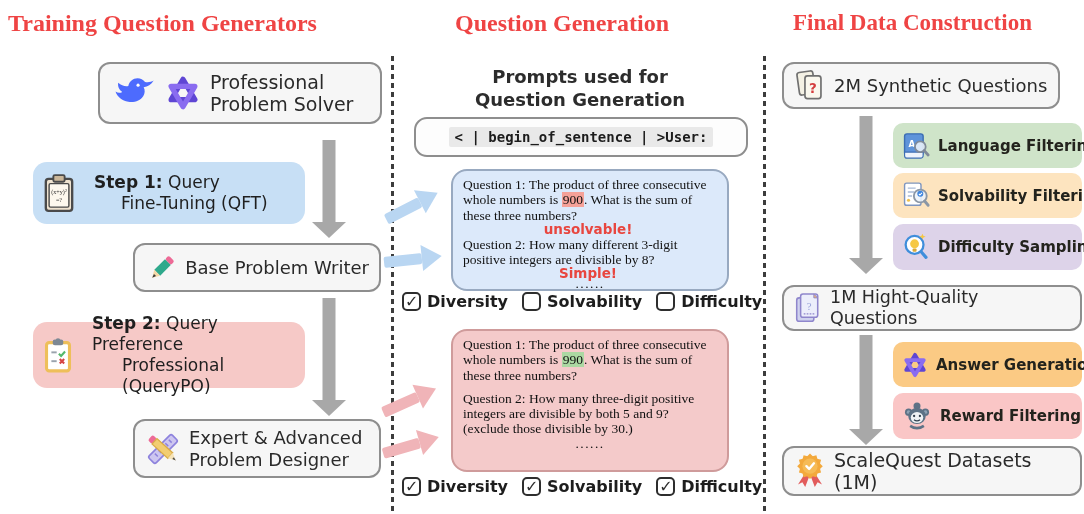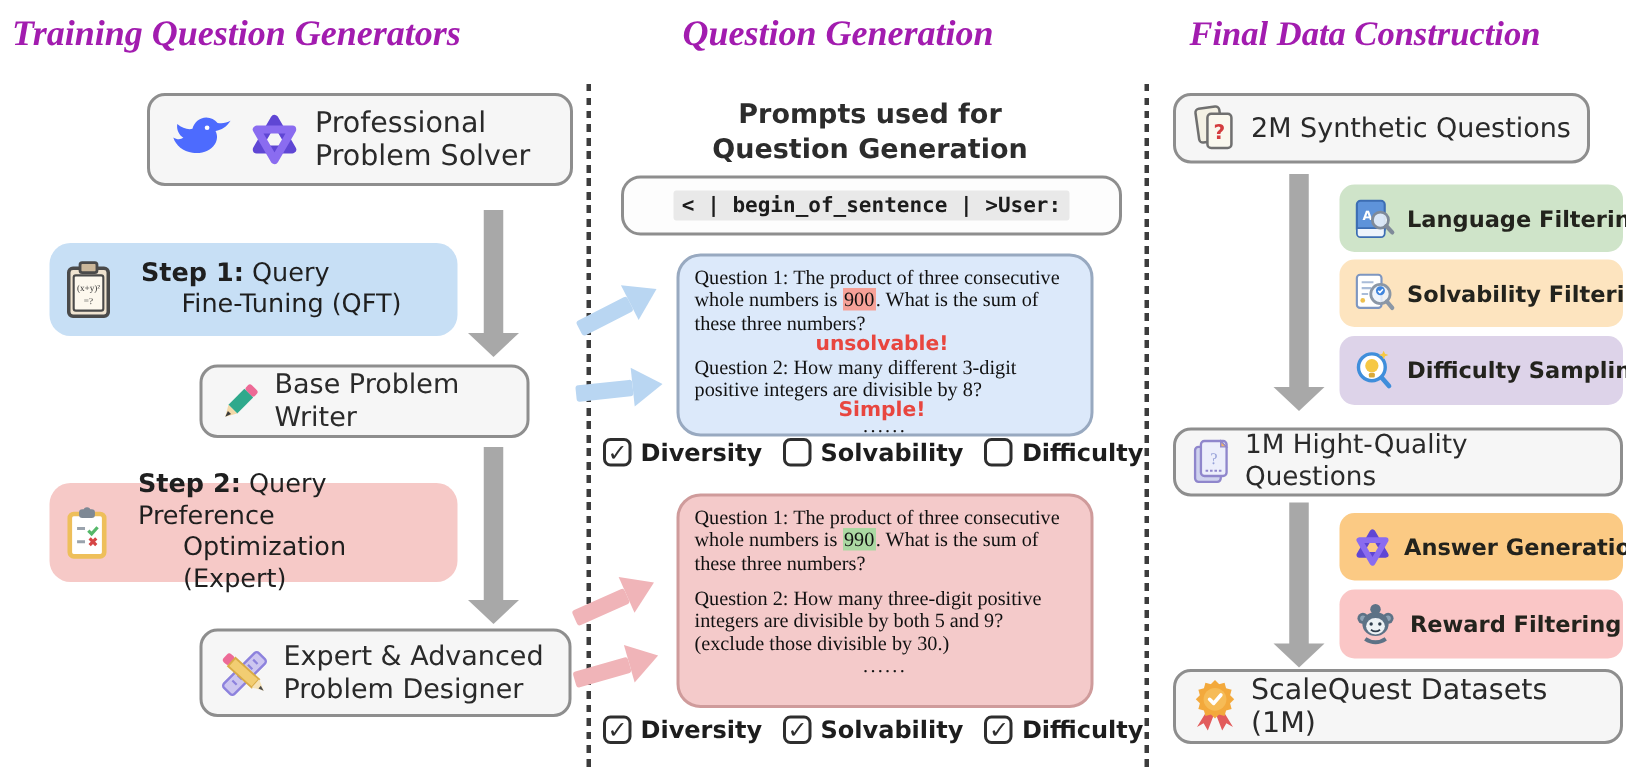--- a/index.html
+++ b/index.html
@@ -1,19 +1,19 @@
 <!DOCTYPE html>
 <html style="--box_bg: #f6f6f6; --box_border: #8e8e8e; --panel_blue: #c7dff5; --panel_pink: #f6c9c7; --qbox_blue_bg: #dce9fa; --qbox_blue_border: #98a9c0; --qbox_pink_bg: #f4caca; --qbox_pink_border: #cf9b9b; --hl_red: #f5a198; --hl_green: #abd8a2; --status_red: #e8463f; --arrow_gray: #a8a8a8; --arrow_blue: #b9d6f2; --arrow_pink: #f0b4b8; --filter_green: #cfe4c9; --filter_orange: #fde4bf; --filter_purple: #ddd3e9; --answer_orange: #fbca84; --reward_pink: #fac6c6;"><head>
 <meta charset="utf-8">
 <style>
   html,body{margin:0;padding:0;background:#fff;}
   .canvas{position:relative;width:1084px;height:514px;background:#fff;overflow:hidden;
           font-family:"DejaVu Sans",sans-serif;color:#222;}
-  .col-title{position:absolute;font-family:"Liberation Serif",serif;font-style:italic;font-weight:bold;
-             color:#a21caf;font-size:24px;white-space:nowrap;}
+  .col-title{position:absolute;font-family:"Liberation Serif",serif;font-weight:bold;
+             color:#ef4444;font-size:24px;white-space:nowrap;}
   
   .wbox{position:absolute;box-sizing:border-box;background:var(--box_bg,#f6f6f6);
         border:2px solid var(--box_border,#8e8e8e);border-radius:12px;
         display:flex;align-items:center;gap:8px;padding:0 10px;}
   .wbox .lbl{font-size:18px;font-weight:500;color:#2a2a2a;line-height:1.18;}
   .two-line{line-height:1.18;}
   
   .card{position:absolute;box-sizing:border-box;border-radius:14px;display:flex;align-items:center;
         gap:19px;padding:0 10px;}
   .card .lbl{font-size:17px;color:#1f1f1f;line-height:1.25;}
@@ -112,21 +112,21 @@
         <text x="17" y="22" font-size="6.5" text-anchor="middle" fill="#333" font-family="'Liberation Serif',serif">(x+y)²</text>
         <text x="17" y="31" font-size="6.5" text-anchor="middle" fill="#333" font-family="'Liberation Serif',serif">=?</text>
       </svg>
     </span>
     <span class="lbl">
       <div><b>Step 1:</b><span> Query</span></div>
       <div style="padding-left:27px;">Fine-Tuning (QFT)</div>
     </span>
   </div>
 
-  <div class="wbox" style="left:133px;top:243px;width:220px;height:49px;justify-content:flex-end;">
+  <div class="wbox" style="left:133px;top:243px;width:248px;height:49px;justify-content:flex-end;">
     <span class="icon">
       <svg width="30" height="30" viewBox="0 0 40 40">
         <g transform="rotate(45 20 20)">
           <rect x="14.5" y="2" width="11" height="7" rx="2.5" fill="#ed6a96"></rect>
           <rect x="14.5" y="9" width="11" height="20" fill="#2fa98c"></rect>
           <polygon points="14.5,29 25.5,29 20,38.5" fill="#f3d9a8"></polygon>
           <polygon points="18,33.2 22,33.2 20,38.5" fill="#3a3a3a"></polygon>
         </g>
       </svg>
     </span>
@@ -145,21 +145,21 @@
         <rect x="11" y="2.5" width="12" height="6.5" rx="2.5" fill="#7d8894"></rect>
         <circle cx="17" cy="3.5" r="2.6" fill="#7d8894"></circle>
         <path d="M9.5 17h6" stroke="#9aa3ad" stroke-width="2.2"></path>
         <path d="M18 18.5l2.5 2.5 4.5-5" stroke="#55b86a" stroke-width="2.4" fill="none"></path>
         <path d="M9.5 27h6" stroke="#9aa3ad" stroke-width="2.2"></path>
         <path d="M19 24.5l5 5m0-5l-5 5" stroke="#d64545" stroke-width="2.4"></path>
       </svg>
     </span>
     <span class="lbl">
       <div><b>Step 2:</b><span> Query Preference</span></div>
-      <div style="padding-left:30px;">Optimization (Expert)</div>
+      <div style="padding-left:30px;">Professional (QueryPO)</div>
     </span>
   </div>
 
   <div class="wbox" style="left:133px;top:419px;width:248px;height:59px;">
     <span class="icon">
       <svg width="36" height="36" viewBox="0 0 44 44">
         <g transform="rotate(45 22 22)">
           <rect x="16" y="2" width="12" height="40" rx="2.5" fill="#cdc6f0" stroke="#8d82dd" stroke-width="2"></rect>
           <path d="M19 9h5M19 15h5M19 21h5M19 27h5M19 33h5" stroke="#8d82dd" stroke-width="1.8"></path>
         </g>

